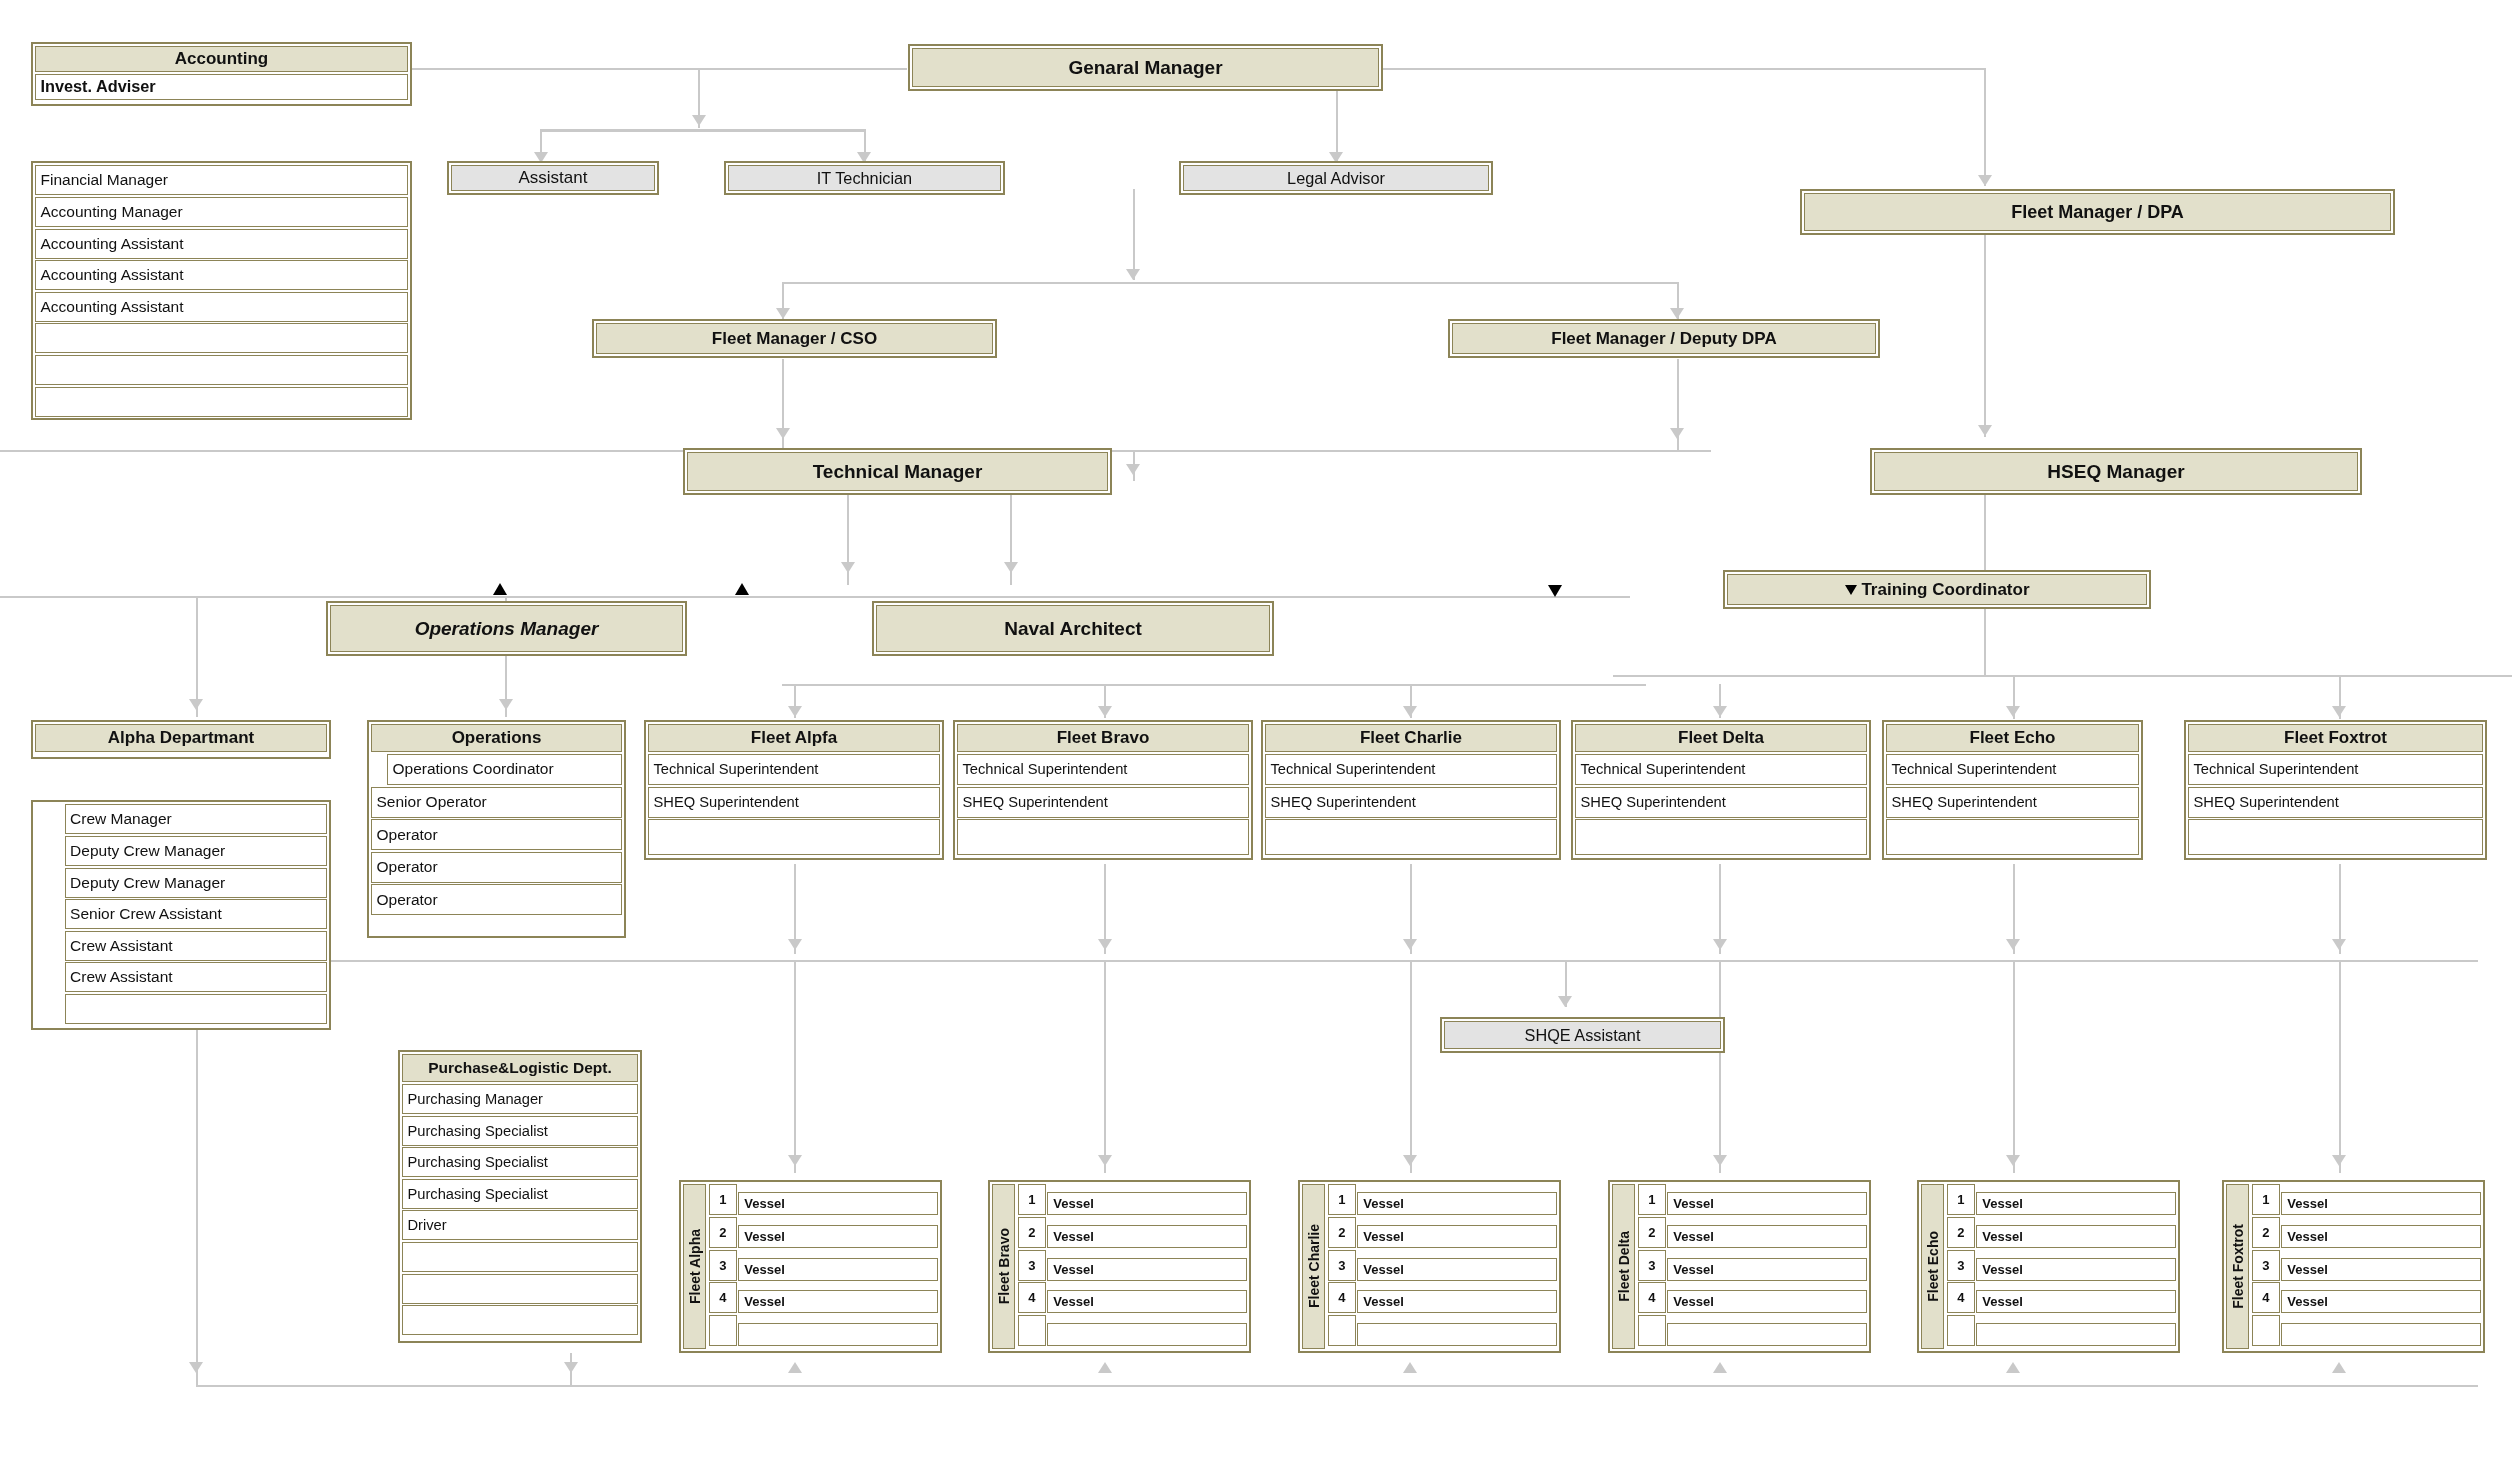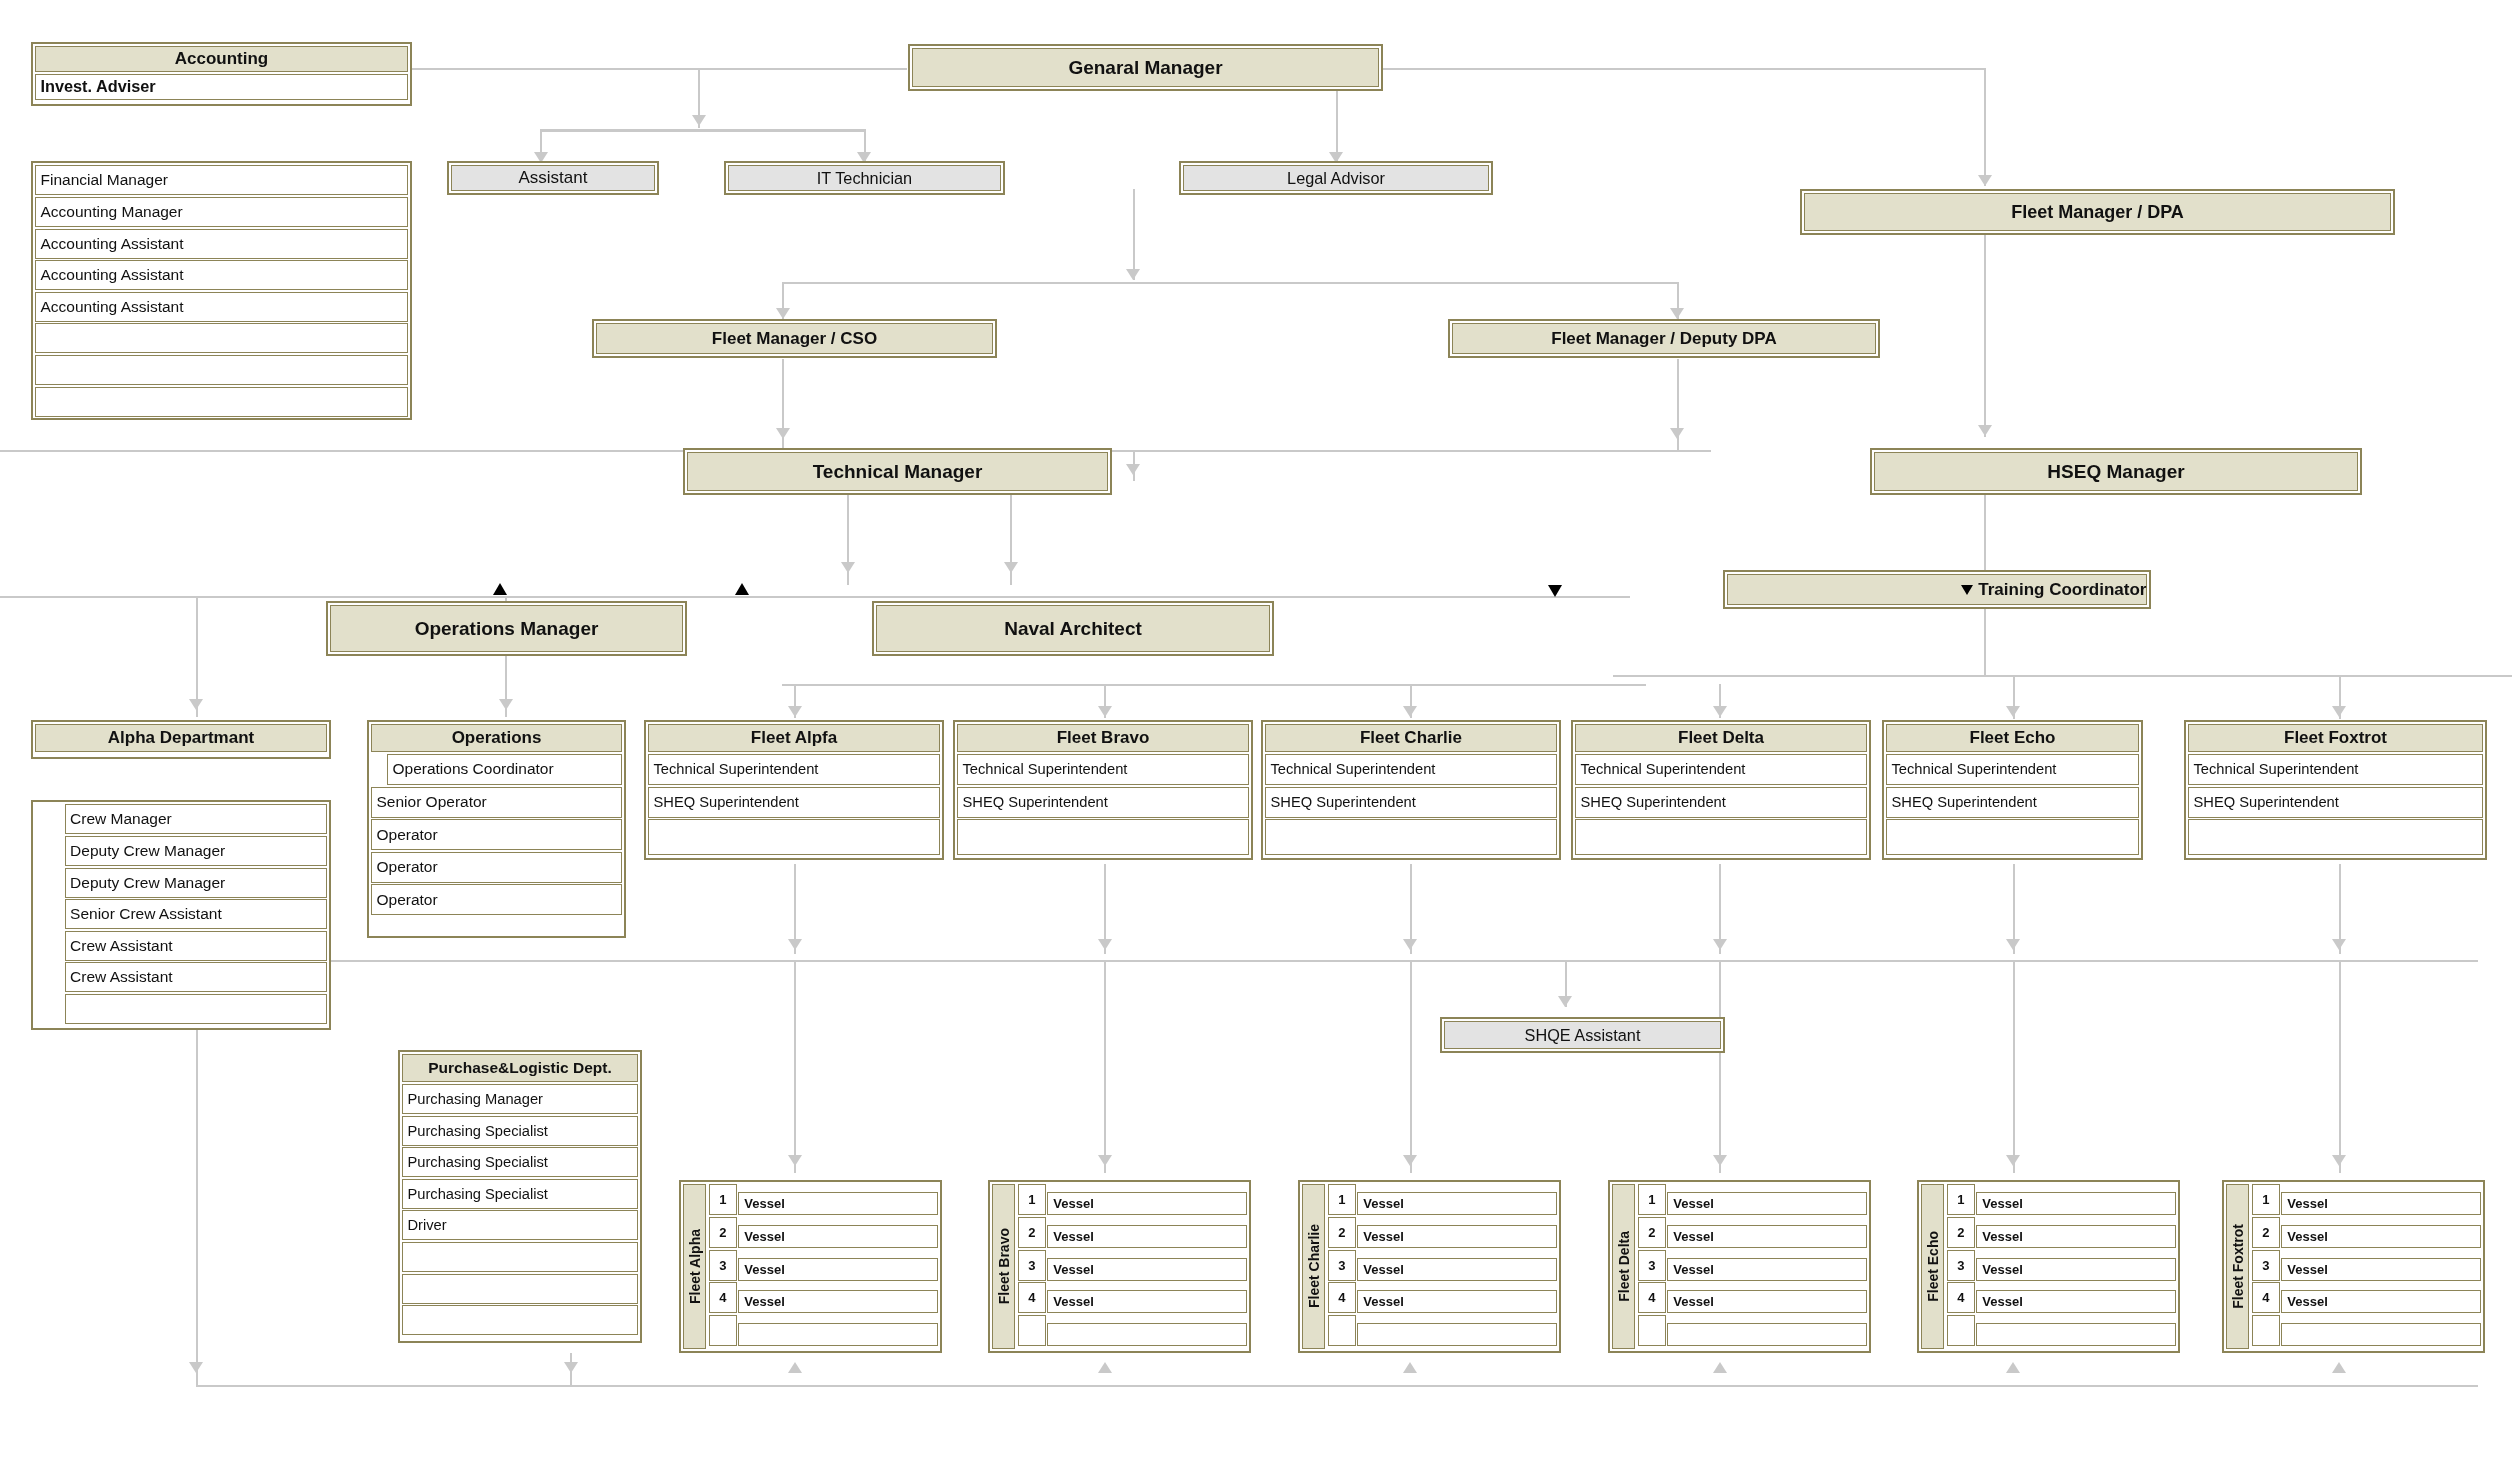--- a/index.html
+++ b/index.html
@@ -338,28 +338,28 @@
 
   <div class="node titlebox" style="left:683px;top:448px;width:429px;height:47px;">
     <div class="inner" style="font-size:19px;">Technical Manager</div>
   </div>
 
   <div class="node titlebox" style="left:1870px;top:448px;width:492px;height:47px;">
     <div class="inner" style="font-size:19px;">HSEQ Manager</div>
   </div>
 
   <div class="node titlebox" style="left:1723px;top:570px;width:428px;height:39px;">
-    <div class="inner" style="font-size:17px;justify-content:flex-end;">
+    <div class="inner" style="font-size:17px;">
       <span class="blk-inline"></span>
         <span>Training Coordinator</span>
     </div>
   </div>
 
   <div class="node titlebox" style="left:326px;top:601px;width:361px;height:55px;">
-    <div class="inner" style="font-size:19px;">Operations Manager</div>
+    <div class="inner" style="font-size:19px;font-style:italic;">Operations Manager</div>
   </div>
 
   <div class="node titlebox" style="left:872px;top:601px;width:402px;height:55px;">
     <div class="inner" style="font-size:19px;">Naval Architect</div>
   </div>
 
   <div class="listbox" style="left:31px;top:720px;width:300px;height:39px;">
     <div class="cell head" style="height:28px;font-size:17px;">Alpha Departmant</div>
   </div>
 

